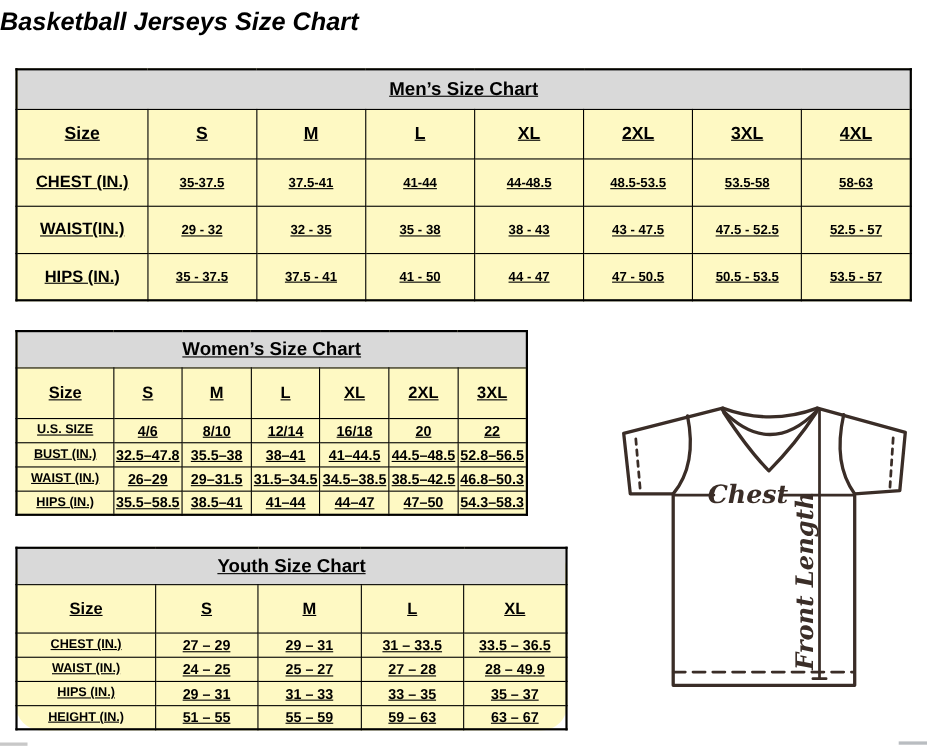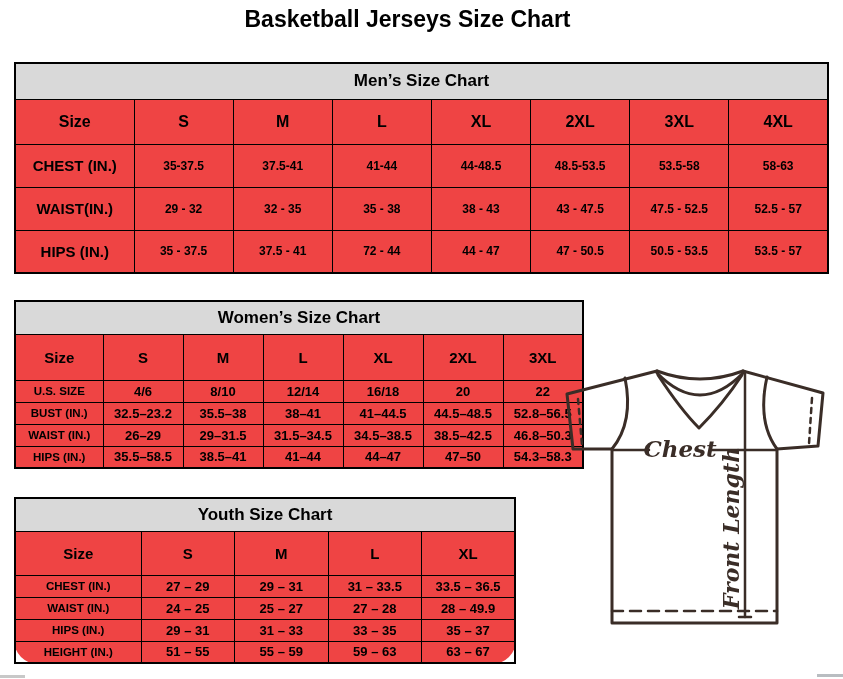--- a/index.html
+++ b/index.html
@@ -5,45 +5,46 @@
   html,body { margin:0; padding:0; }
   body {
     width:843px; height:679px;
     background:#ffffff;
     font-family:"Liberation Sans", sans-serif;
     position:relative; overflow:hidden;
     color:#000;
   }
   .page-title {
     position:absolute; left:0; top:6px; width:815px;
-    text-align:center; font-size:23px; font-weight:bold;
-    letter-spacing:0px; margin:0;
+    text-align:left; font-size:23px; font-weight:bold;
+    letter-spacing:0px; margin:0;font-style:italic;
   }
   table.size-table {
     position:absolute;
     border-collapse:collapse; table-layout:fixed;
-    background:#ef4444;
+    background:#fef9c3;
     border:2px solid #000;
+    text-decoration:underline;
   }
   table.size-table th, table.size-table td {
     border:1px solid #000;
     text-align:center; vertical-align:middle;
     font-weight:bold; padding:0; overflow:hidden; white-space:nowrap;
   }
   tr.band th { background:#d9d9d9; font-size:17px; }
   
   #mens { left:14px; top:62px; width:815px; }
   #mens tr.band { height:36px; }
   #mens tr.sizerow { height:45px; }
   #mens tr.datarow { height:43px; }
   #mens tr.sizerow th { font-size:16px; }
   #mens td { font-size:12px; }
   #mens td.rowlabel { font-size:15px; }
   
-  #womens { left:14px; top:300px; width:570px; }
+  #womens { left:14px; top:300px; width:466px; }
   #womens tr.band { height:33px; }
   #womens tr.sizerow { height:46px; }
   #womens tr.datarow { height:22px; }
   #womens tr.sizerow th { font-size:15px; }
   #womens td { font-size:13px; }
   #womens td.rowlabel { font-size:11.5px; }
   
   #youth { left:14px; top:497px; width:502px;border-radius:24px; }
   #youth tr.band { height:33px; }
   #youth tr.sizerow { height:44px; }
@@ -110,21 +111,21 @@
     <td>35 - 38</td>
     <td>38 - 43</td>
     <td>43 - 47.5</td>
     <td>47.5 - 52.5</td>
     <td>52.5 - 57</td>
   </tr>
   <tr class="datarow">
     <td class="rowlabel">HIPS (IN.)</td>
     <td>35 - 37.5</td>
     <td>37.5 - 41</td>
-    <td>72 - 44</td>
+    <td>41 - 50</td>
     <td>44 - 47</td>
     <td>47 - 50.5</td>
     <td>50.5 - 53.5</td>
     <td>53.5 - 57</td>
   </tr>
 </tbody>
   </table>
 
 <table id="womens" class="size-table">
   <colgroup>
@@ -153,21 +154,21 @@
     <td class="rowlabel">U.S. SIZE</td>
     <td>4/6</td>
     <td>8/10</td>
     <td>12/14</td>
     <td>16/18</td>
     <td>20</td>
     <td>22</td>
   </tr>
   <tr class="datarow">
     <td class="rowlabel">BUST (IN.)</td>
-    <td>32.5–23.2</td>
+    <td>32.5–47.8</td>
     <td>35.5–38</td>
     <td>38–41</td>
     <td>41–44.5</td>
     <td>44.5–48.5</td>
     <td>52.8–56.5</td>
   </tr>
   <tr class="datarow">
     <td class="rowlabel">WAIST (IN.)</td>
     <td>26–29</td>
     <td>29–31.5</td>

